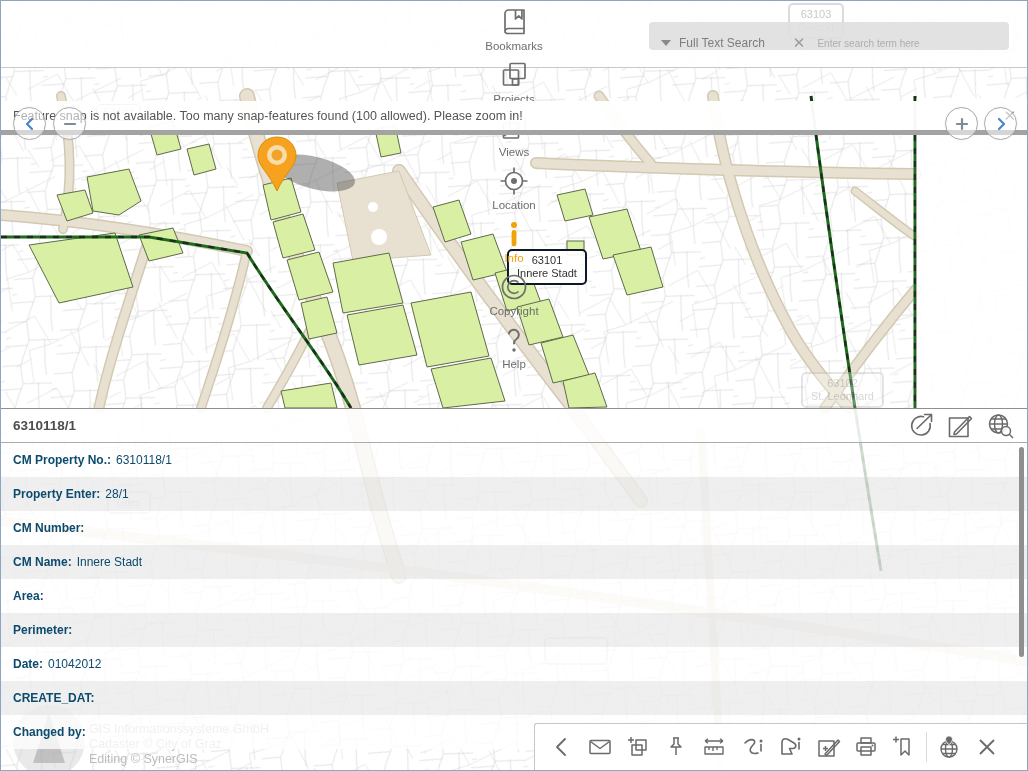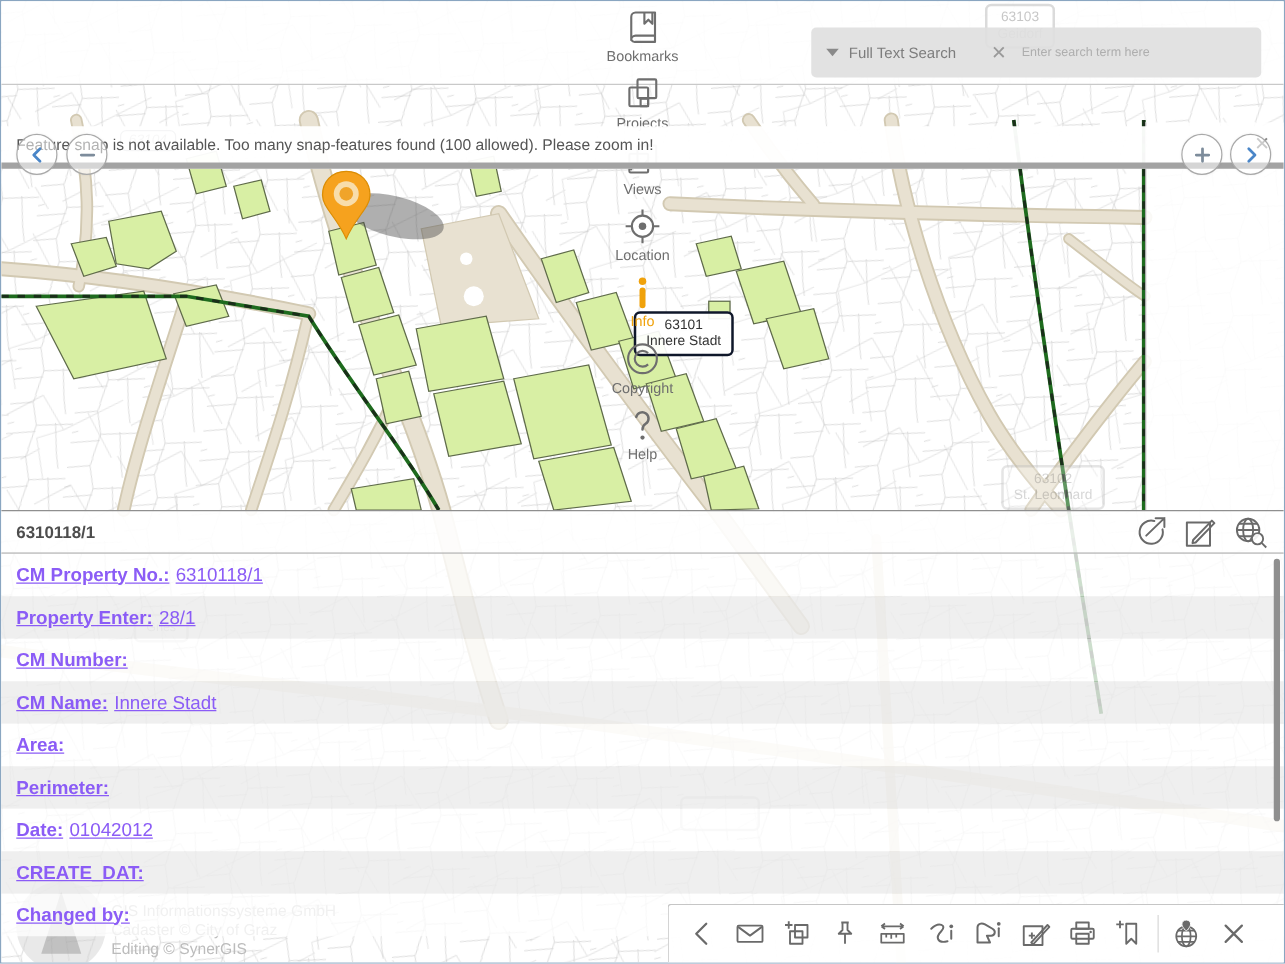--- a/index.html
+++ b/index.html
@@ -15,22 +15,22 @@
   .map-label.faint{border-color:#bfbfbf;color:#9a9a9a;opacity:.6;background:rgba(255,255,255,.75);}
   .map-label.ghost{border-color:#ddd;color:#c5c5c5;opacity:.8;background:rgba(255,255,255,.5);z-index:1;text-align:center;}
   
   .header{position:absolute;left:0;top:0;width:100%;height:66px;background:rgba(255,255,255,.9);
           border-bottom:1px solid #c9c9c9;z-index:3;display:flex;align-items:center;flex-direction:column;}
   .tb-item{display:flex;flex-direction:column;align-items:center;justify-content:center;
            padding:4px 11px 2px;cursor:pointer;}
   .tb-item .lbl{font-size:11.5px;color:#6e6e6e;margin-top:1px;white-space:nowrap;}
   .tb-item.active .lbl{color:#f0a20b;}
   
-  .search-pill{position:absolute;left:648px;top:21px;width:360px;height:40px;background:rgba(223,223,223,.92);
-               border-radius:4px;display:flex;align-items:center;z-index:5;}
+  .search-pill{position:absolute;left:648px;top:21px;width:360px;height:28px;background:rgba(223,223,223,.92);
+               border-radius:4px;display:flex;align-items:flex-end;z-index:5;}
   .caret{width:0;height:0;border-left:5px solid transparent;border-right:5px solid transparent;
          border-top:6px solid #8a8a8a;margin:0 8px 0 12px;}
   .filter-lbl{font-size:12px;color:#7d7d7d;white-space:nowrap;}
   .clear-x{font-size:15px;color:#9a9a9a;margin:0 10px 0 28px;cursor:pointer;line-height:1;}
   .search-input{flex:1;border:none;background:transparent;outline:none;font-size:10px;color:#666;
                 font-family:"Liberation Sans",sans-serif;}
   .search-input::placeholder{color:#aeaeae;}
   
   .notify{position:absolute;left:0;top:67px;width:100%;height:29px;background:rgba(255,255,255,.96);
           border-bottom:5px solid #a3a3a3;display:flex;align-items:center;z-index:3;margin-top:33px;}
@@ -43,21 +43,21 @@
            background:rgba(255,255,255,.55);z-index:4;display:flex;align-items:center;justify-content:center;
            cursor:pointer;box-shadow:0 0 2px rgba(0,0,0,.08);}
   
   .detail-header{position:absolute;left:0;top:407px;width:100%;height:33px;background:rgba(255,255,255,.9);
                  border-top:1px solid #8f8f8f;border-bottom:1px solid #ababab;z-index:3;
                  display:flex;align-items:center;}
   .detail-title{font-size:13.5px;font-weight:bold;color:#4d4d4d;margin-left:12px;}
   .detail-icons{position:absolute;right:12px;display:flex;gap:10px;}
   .detail-icons .icon-btn{cursor:pointer;display:flex;}
   .rows{position:absolute;left:0;top:442px;width:100%;z-index:3;}
-  .row{height:34px;display:flex;align-items:center;padding-left:12px;font-size:15px;color:#8b5cf6;text-decoration:underline;}
+  .row{height:34px;display:flex;align-items:center;padding-left:12px;font-size:12px;color:#0c4a6e;}
   .row:nth-child(odd){background:rgba(255,255,255,.78);}
   .row:nth-child(even){background:rgba(235,235,235,.82);}
   .row .k{font-weight:bold;margin-right:5px;}
   .scroll-thumb{position:absolute;left:1018px;top:446px;width:5px;height:210px;border-radius:3px;
                 background:#8f8f8f;z-index:6;cursor:pointer;}
   
   .bottom-bar{position:absolute;left:533px;top:722px;width:495px;height:47px;background:rgba(255,255,255,.95);
               border:1px solid #c6c6c6;border-right:none;border-bottom:none;border-radius:3px 0 0 0;
               z-index:6;display:flex;align-items:center;padding-left:8px;box-sizing:border-box;}
   .bb-btn{width:38px;height:30px;display:flex;align-items:center;justify-content:center;cursor:pointer;}

